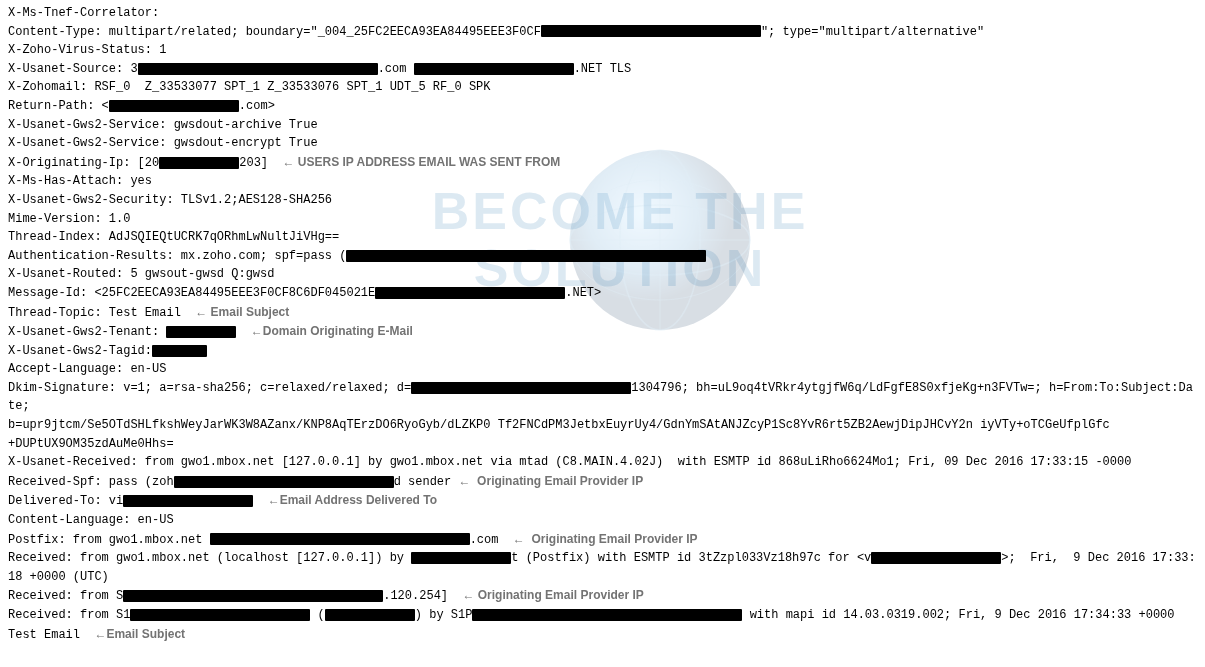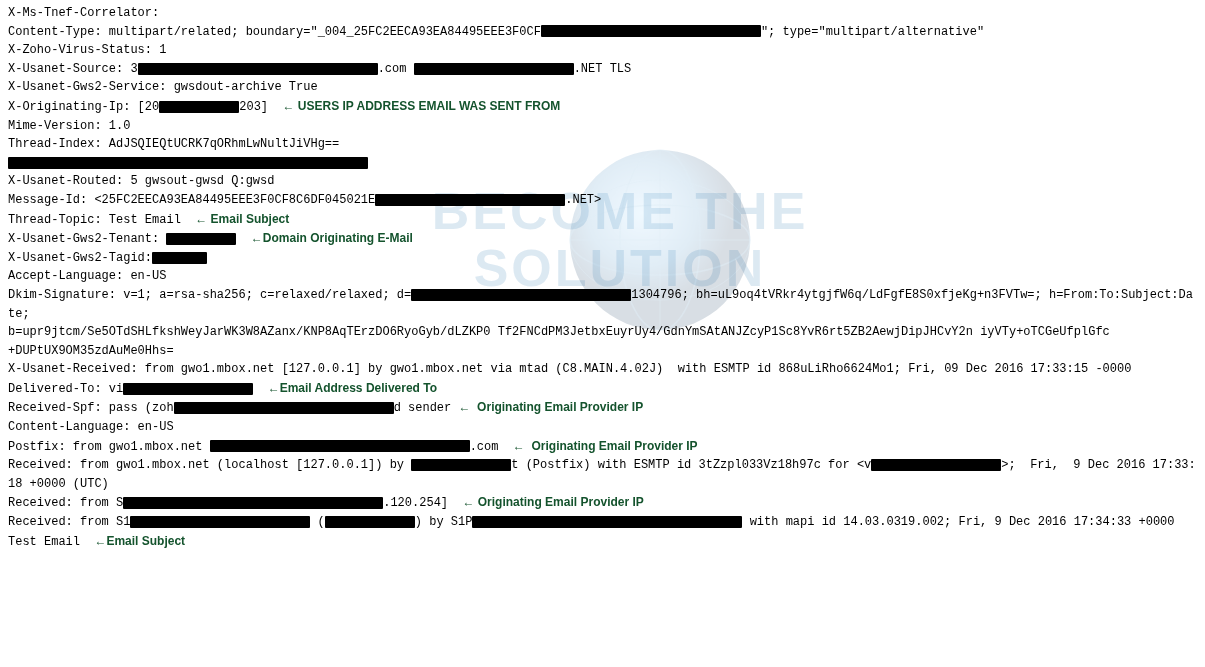--- a/index.html
+++ b/index.html
@@ -24,21 +24,21 @@
     }
     .redacted {
       display: inline-block;
       background: #000000;
       color: #000000;
       border-radius: 1px;
       height: 12px;
       vertical-align: middle;
     }
     .annotation-red {
-      color: #14532d;
+      color: #737373;
       font-family: Arial, sans-serif;
       font-weight: bold;
       font-size: 12px;
     }
     .watermark {
       position: absolute;
       top: 160px;
       left: 280px;
       width: 680px;
       height: 160px;
@@ -97,37 +97,42 @@
     <ellipse cx="100" cy="100" rx="90" ry="60" fill="none" stroke="#88bbdd" stroke-width="1" opacity="0.4"></ellipse>
     <line x1="10" y1="100" x2="190" y2="100" stroke="#88bbdd" stroke-width="1" opacity="0.5"></line>
     <line x1="100" y1="10" x2="100" y2="190" stroke="#88bbdd" stroke-width="1" opacity="0.5"></line>
   </svg>
 
   <div class="content-lines">
   <div class="line">X-Ms-Tnef-Correlator:</div>
       <div class="line"><span>Content-Type: multipart/related; boundary="_004_25FC2EECA93EA84495EEE3F0CF</span><span class="redacted" style="width: 220px;"></span><span>"; type="multipart/alternative"</span></div>
       <div class="line">X-Zoho-Virus-Status: 1</div>
       <div class="line"><span>X-Usanet-Source: 3</span><span class="redacted" style="width: 240px;"></span><span>.com </span><span class="redacted" style="width: 160px;"></span><span>.NET TLS</span></div>
+      <div class="line">X-Zohomail: RSF_0  Z_33533077 SPT_1 Z_33533076 SPT_1 UDT_5 RF_0 SPK</div>
+      <div class="line"><span>Return-Path: &lt;</span><span class="redacted" style="width: 130px;"></span><span>.com&gt;</span></div>
       <div class="line">X-Usanet-Gws2-Service: gwsdout-archive True</div>
+      <div class="line">X-Usanet-Gws2-Service: gwsdout-encrypt True</div>
       <div class="line"><span>X-Originating-Ip: [20</span><span class="redacted" style="width: 80px;"></span><span>203]  </span><span class="annotation-red">← USERS IP ADDRESS EMAIL WAS SENT FROM</span></div>
+      <div class="line">X-Ms-Has-Attach: yes</div>
+      <div class="line">X-Usanet-Gws2-Security: TLSv1.2;AES128-SHA256</div>
       <div class="line">Mime-Version: 1.0</div>
       <div class="line">Thread-Index: AdJSQIEQtUCRK7qORhmLwNultJiVHg==</div>
-      <div class="line"><span class="redacted" style="width: 360px;"></span><span></span></div>
+      <div class="line"><span>Authentication-Results: mx.zoho.com; spf=pass (</span><span class="redacted" style="width: 360px;"></span><span></span></div>
       <div class="line">X-Usanet-Routed: 5 gwsout-gwsd Q:gwsd</div>
       <div class="line"><span>Message-Id: &lt;25FC2EECA93EA84495EEE3F0CF8C6DF045021E</span><span class="redacted" style="width: 190px;"></span><span>.NET&gt;</span></div>
       <div class="line"><span>Thread-Topic: Test Email  </span><span class="annotation-red">← Email Subject</span></div>
       <div class="line"><span>X-Usanet-Gws2-Tenant: </span><span class="redacted" style="width: 70px;"></span><span>  </span><span class="annotation-red">←Domain Originating E-Mail</span></div>
       <div class="line"><span>X-Usanet-Gws2-Tagid:</span><span class="redacted" style="width: 55px;"></span><span></span></div>
       <div class="line">Accept-Language: en-US</div>
       <div class="line"><span>Dkim-Signature: v=1; a=rsa-sha256; c=relaxed/relaxed; d=</span><span class="redacted" style="width: 220px;"></span><span>1304796; bh=uL9oq4tVRkr4ytgjfW6q/LdFgfE8S0xfjeKg+n3FVTw=; h=From:To:Subject:Date;</span></div>
       <div class="line">b=upr9jtcm/Se5OTdSHLfkshWeyJarWK3W8AZanx/KNP8AqTErzDO6RyoGyb/dLZKP0 Tf2FNCdPM3JetbxEuyrUy4/GdnYmSAtANJZcyP1Sc8YvR6rt5ZB2AewjDipJHCvY2n iyVTy+oTCGeUfplGfc</div>
       <div class="line">+DUPtUX9OM35zdAuMe0Hhs=</div>
       <div class="line">X-Usanet-Received: from gwo1.mbox.net [127.0.0.1] by gwo1.mbox.net via mtad (C8.MAIN.4.02J)  with ESMTP id 868uLiRho6624Mo1; Fri, 09 Dec 2016 17:33:15 -0000</div>
+      <div class="line"><span>Received-Spf: pass (zoh</span><span class="redacted" style="width: 220px;"></span><span>d sender </span><span class="annotation-red">←  Originating Email Provider IP</span></div>
       <div class="line"><span>Delivered-To: vi</span><span class="redacted" style="width: 130px;"></span><span>  </span><span class="annotation-red">←Email Address Delivered To</span></div>
-      <div class="line"><span>Received-Spf: pass (zoh</span><span class="redacted" style="width: 220px;"></span><span>d sender </span><span class="annotation-red">←  Originating Email Provider IP</span></div>
       <div class="line">Content-Language: en-US</div>
       <div class="line"><span>Postfix: from gwo1.mbox.net </span><span class="redacted" style="width: 260px;"></span><span>.com  </span><span class="annotation-red">←  Originating Email Provider IP</span></div>
       <div class="line"><span>Received: from gwo1.mbox.net (localhost [127.0.0.1]) by </span><span class="redacted" style="width: 100px;"></span><span>t (Postfix) with ESMTP id 3tZzpl033Vz18h97c for &lt;v</span><span class="redacted" style="width: 130px;"></span><span>&gt;;  Fri,  9 Dec 2016 17:33:18 +0000 (UTC)</span></div>
       <div class="line"><span>Received: from S</span><span class="redacted" style="width: 260px;"></span><span>.120.254]  </span><span class="annotation-red">← Originating Email Provider IP</span></div>
       <div class="line"></div>
       <div class="line"><span>Received: from S1</span><span class="redacted" style="width: 180px;"></span><span> (</span><span class="redacted" style="width: 90px;"></span><span>) by S1P</span><span class="redacted" style="width: 270px;"></span><span> with mapi id 14.03.0319.002; Fri, 9 Dec 2016 17:34:33 +0000</span></div>
       <div class="line"><span>Test Email  </span><span class="annotation-red">←Email Subject</span></div>
     </div>
 </div>
 

